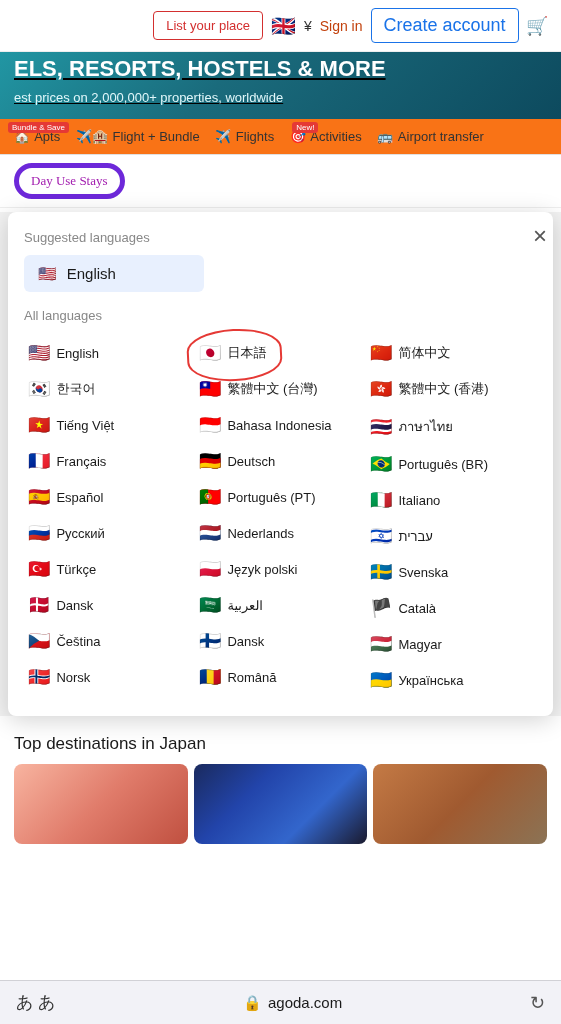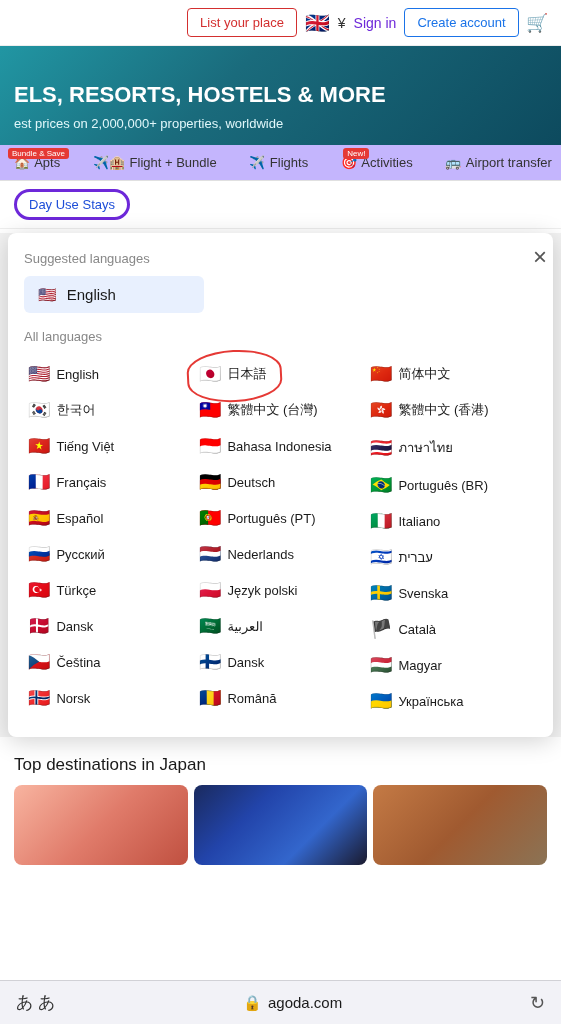--- a/index.html
+++ b/index.html
@@ -3,36 +3,36 @@
   <meta charset="utf-8">
   <meta name="viewport" content="width=561">
   <style>
     * { box-sizing: border-box; margin: 0; padding: 0; }
     body { width: 561px; font-family: -apple-system, BlinkMacSystemFont, 'Helvetica Neue', Arial, sans-serif; background: #fff; overflow-x: hidden; }
 
     
     .header { background: #fff; padding: 8px 12px; display: flex; align-items: center; justify-content: flex-end; gap: 8px; border-bottom: 1px solid #eee; }
     .btn-list-place { border: 1.5px solid #d32f2f; color: #d32f2f; background: #fff; padding: 6px 12px; border-radius: 4px; font-size: 13px; cursor: pointer; }
     .yen-sign { font-size: 14px; color: #333; }
-    .sign-in { color: #6d28d9; font-size: 14px; cursor: pointer; }
-    .btn-create { border: 1.5px solid #1a73e8; color: #1a73e8; background: #fff; padding: 6px 12px; border-radius: 4px; font-size: 13px; cursor: pointer; }
+    .sign-in { color: #c2410c; font-size: 14px; cursor: pointer; }
+    .btn-create { border: 1.5px solid #1a73e8; color: #1a73e8; background: #fff; padding: 6px 12px; border-radius: 4px; font-size: 18px; cursor: pointer; }
     .cart-icon { font-size: 18px; color: #333; cursor: pointer; }
 
     
-    .hero { background: linear-gradient(135deg, #2196a3 0%, #1a6b7c 40%, #0d4a5e 100%); padding: 36px 14px 14px; position: relative; }
+    .hero { background: linear-gradient(135deg, #2196a3 0%, #1a6b7c 40%, #0d4a5e 100%); padding: 4px 14px 14px; position: relative; text-decoration: underline; }
     .hero h1 { color: #fff; font-size: 22px; font-weight: 800; line-height: 1.2; }
     .hero p { color: #e0f7fa; font-size: 13px; margin-top: 8px; }
 
     
-    .nav-tabs { background: #c4b5fd; padding: 0 6px; display: flex; align-items: center; gap: 17px; overflow-x: auto; border-bottom: 1px solid #e0e0e0; position: relative; }
+    .nav-tabs { background: #f97316; padding: 0 6px; display: flex; align-items: center; gap: 0; overflow-x: auto; border-bottom: 1px solid #e0e0e0; position: relative; }
     .nav-tab { padding: 10px 8px; font-size: 13px; color: #333; white-space: nowrap; cursor: pointer; display: flex; align-items: center; gap: 4px; position: relative; }
 
     
     .day-use-bar { background: #fff; padding: 8px 14px; border-bottom: 1px solid #eee; }
-    .day-use-btn { border: 3px solid #6d28d9; background: #fff; padding: 5px 12px; border-radius: 20px; font-size: 13px; color: #1d4ed8; cursor: pointer; }
+    .day-use-btn { border: 5px solid #6d28d9; background: #fff; padding: 5px 12px; border-radius: 20px; font-size: 13px; color: #a21caf; cursor: pointer; font-family: Liberation Serif, serif; }
 
     
     .lang-modal { background: #fff; border-radius: 8px; margin: 4px 8px; padding: 18px 16px; box-shadow: 0 4px 24px rgba(0,0,0,0.18); position: relative; }
     .section-title { font-size: 13px; color: #888; margin-bottom: 10px; }
     .suggested-item { background: #e8f0fe; border-radius: 6px; padding: 10px 14px; display: flex; align-items: center; gap: 10px; width: 180px; cursor: pointer; margin-bottom: 16px; }
     .suggested-item span { font-size: 15px; color: #1a1a1a; }
     .all-languages-title { font-size: 13px; color: #888; margin-bottom: 12px; }
     .lang-grid { display: grid; grid-template-columns: 1fr 1fr 1fr; gap: 0; }
     .lang-item { display: flex; align-items: center; gap: 6px; padding: 9px 4px; cursor: pointer; font-size: 13px; color: #1a1a1a; }
     .flag { font-size: 18px; line-height: 1; }

